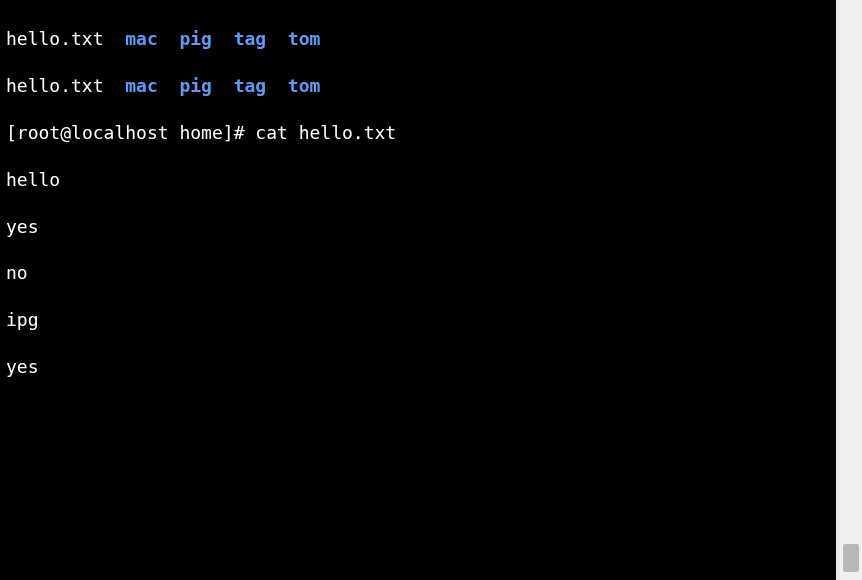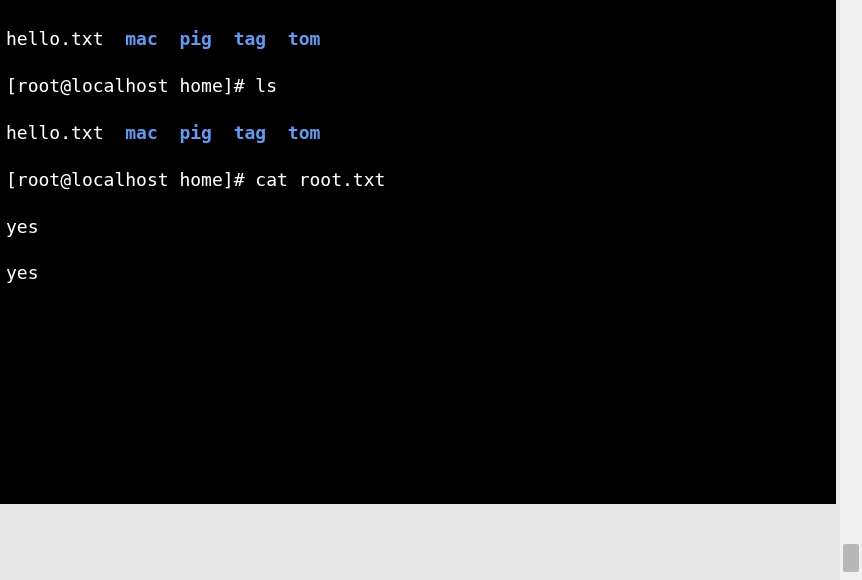--- a/index.html
+++ b/index.html
@@ -14,21 +14,21 @@
       line-height: 1.3;
       width: 862px;
       height: 580px;
       overflow: hidden;
       position: relative;
     }
     .terminal {
       background: #000000;
       color: #ffffff;
       width: 836px;
-      height: 504px;
+      height: 580px;
       padding: 4px 6px;
       white-space: pre;
       overflow: hidden;
       position: relative;
     }
     .line {
       display: block;
       min-height: 1.3em;
     }
     .white { color: #ffffff; }
@@ -49,24 +49,26 @@
       height: 28px;
       background: #b8b8b8;
       border-radius: 2px;
     }
   </style>
 </head>
 <body>
 
 <div class="terminal">
 <span class="line"><span class="white">hello.txt</span><span class="white">  </span><span class="blue">mac</span><span class="white">  </span><span class="blue">pig</span><span class="white">  </span><span class="blue">tag</span><span class="white">  </span><span class="blue">tom</span></span>
-<span class="line"><span class="white">[</span><span class="white">root</span><span class="white">@</span><span class="white">localhost</span><span class="white"> </span><span class="white">home</span><span class="white">]</span><span class="white">#</span><span class="white"> </span><span class="white">ls</span></span>
 <span class="line"><span class="white">hello.txt</span><span class="white">  </span><span class="blue">mac</span><span class="white">  </span><span class="blue">pig</span><span class="white">  </span><span class="blue">tag</span><span class="white">  </span><span class="blue">tom</span></span>
-<span class="line"><span class="white">[</span><span class="white">root</span><span class="white">@</span><span class="white">localhost</span><span class="white"> </span><span class="white">home</span><span class="white">]</span><span class="white">#</span><span class="white"> </span><span class="white">cat root.txt</span></span>
+<span class="line"><span class="white">[</span><span class="white">root</span><span class="white">@</span><span class="white">localhost</span><span class="white"> </span><span class="white">home</span><span class="white">]</span><span class="white">#</span><span class="white"> </span><span class="white">cat hello.txt</span></span>
+<span class="line white">hello</span>
 <span class="line white">yes</span>
+<span class="line white">no</span>
+<span class="line white">ipg</span>
 <span class="line white">yes</span>
 
 
 
 
 
 
 
 
 

